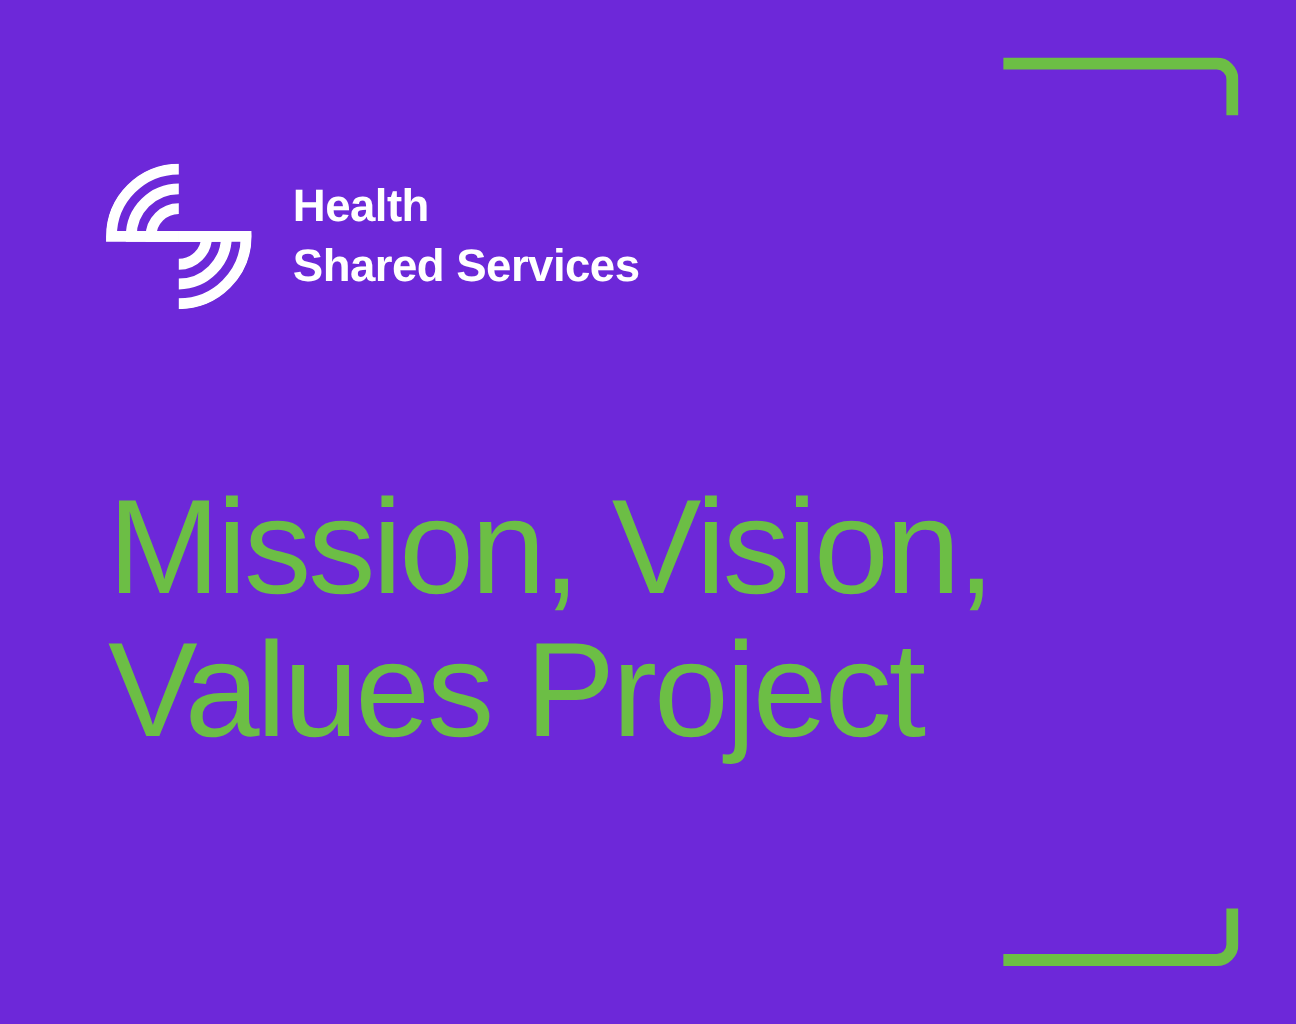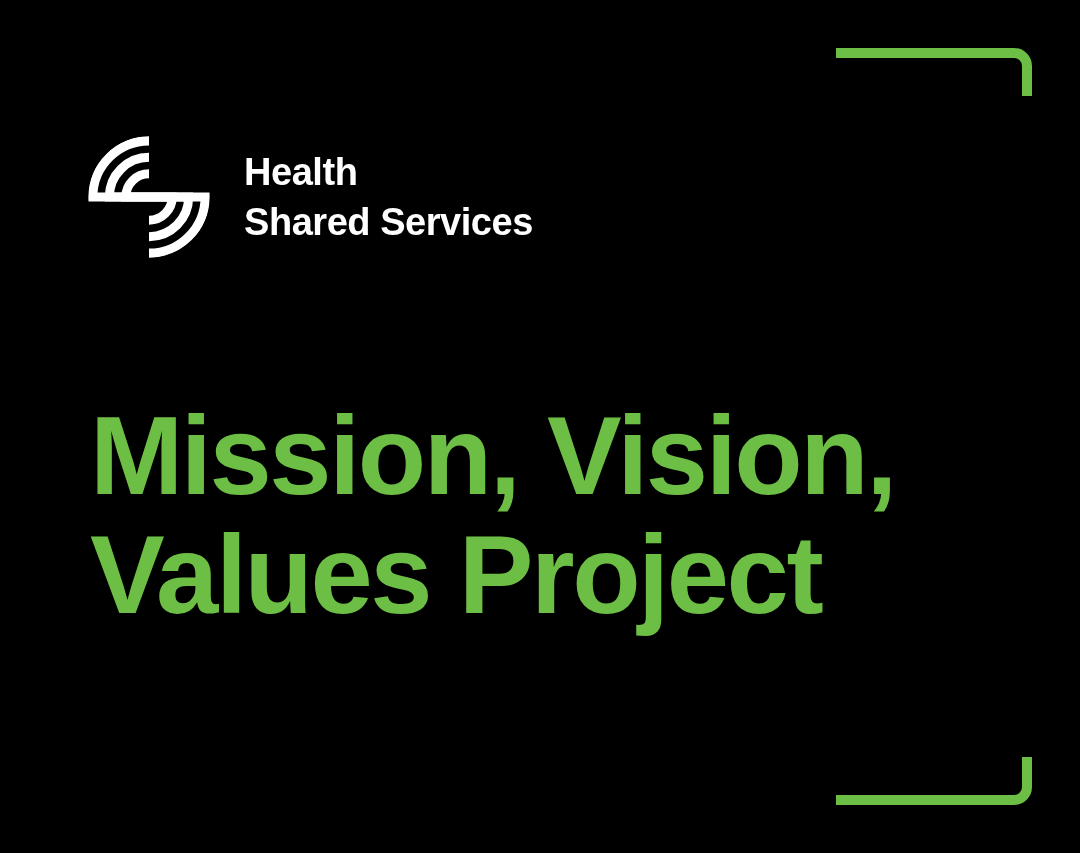--- a/index.html
+++ b/index.html
@@ -10,21 +10,21 @@
   }
   body {
     font-family: "Liberation Sans", sans-serif;
     -webkit-font-smoothing: antialiased;
   }
 
   #slide {
     position: relative;
     width: 1080px;
     height: 853px;
-    background: #000000;
+    background: #6d28d9;
     overflow: hidden;
   }
 
   
   .bracket {
     position: absolute;
     pointer-events: none;
   }
   .bracket svg { display: block; }
 
@@ -73,21 +73,21 @@
   }
 
   
   #page-title {
     position: absolute;
     left: 90px;
     top: 322px;
     width: 900px;
     color: #6cbe45;
     font-size: 112px;
-    font-weight: 700;
+    font-weight: 400;
     line-height: 1.06;
     letter-spacing: -0.022em;
   }
   #page-title .title-line {
     display: block;
     white-space: nowrap;
   }
 </style>
 </head>
 <body>

